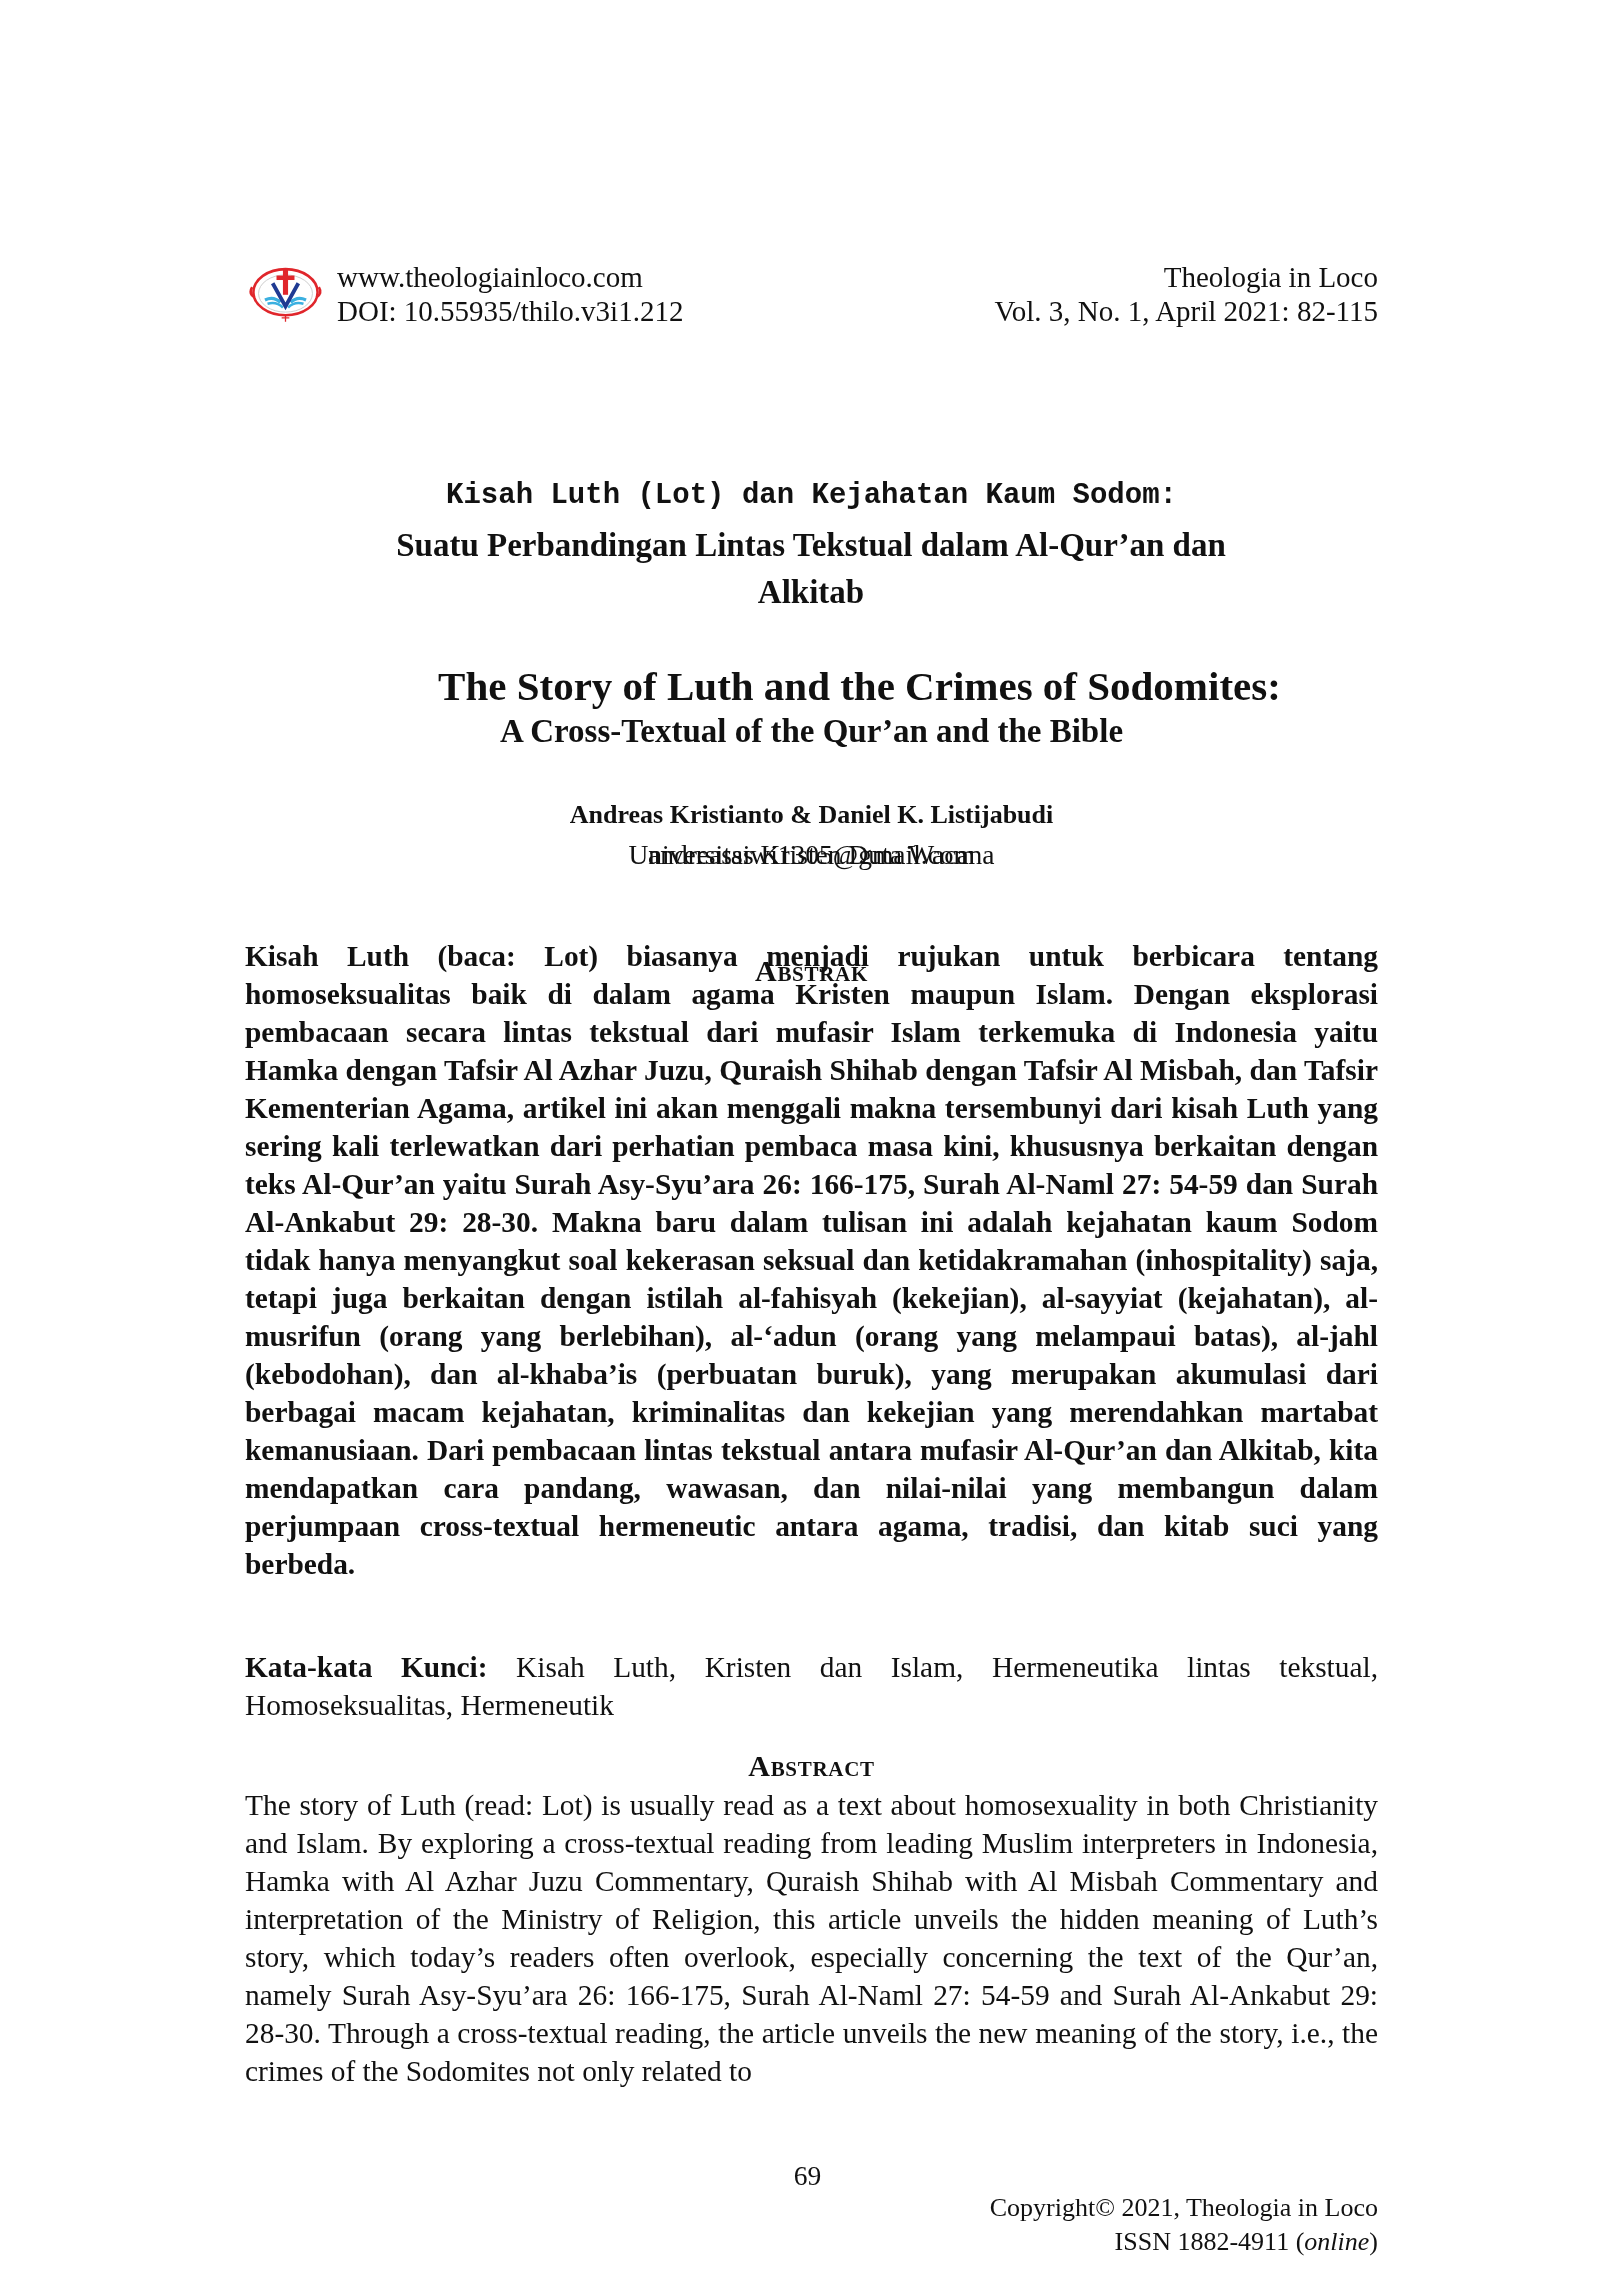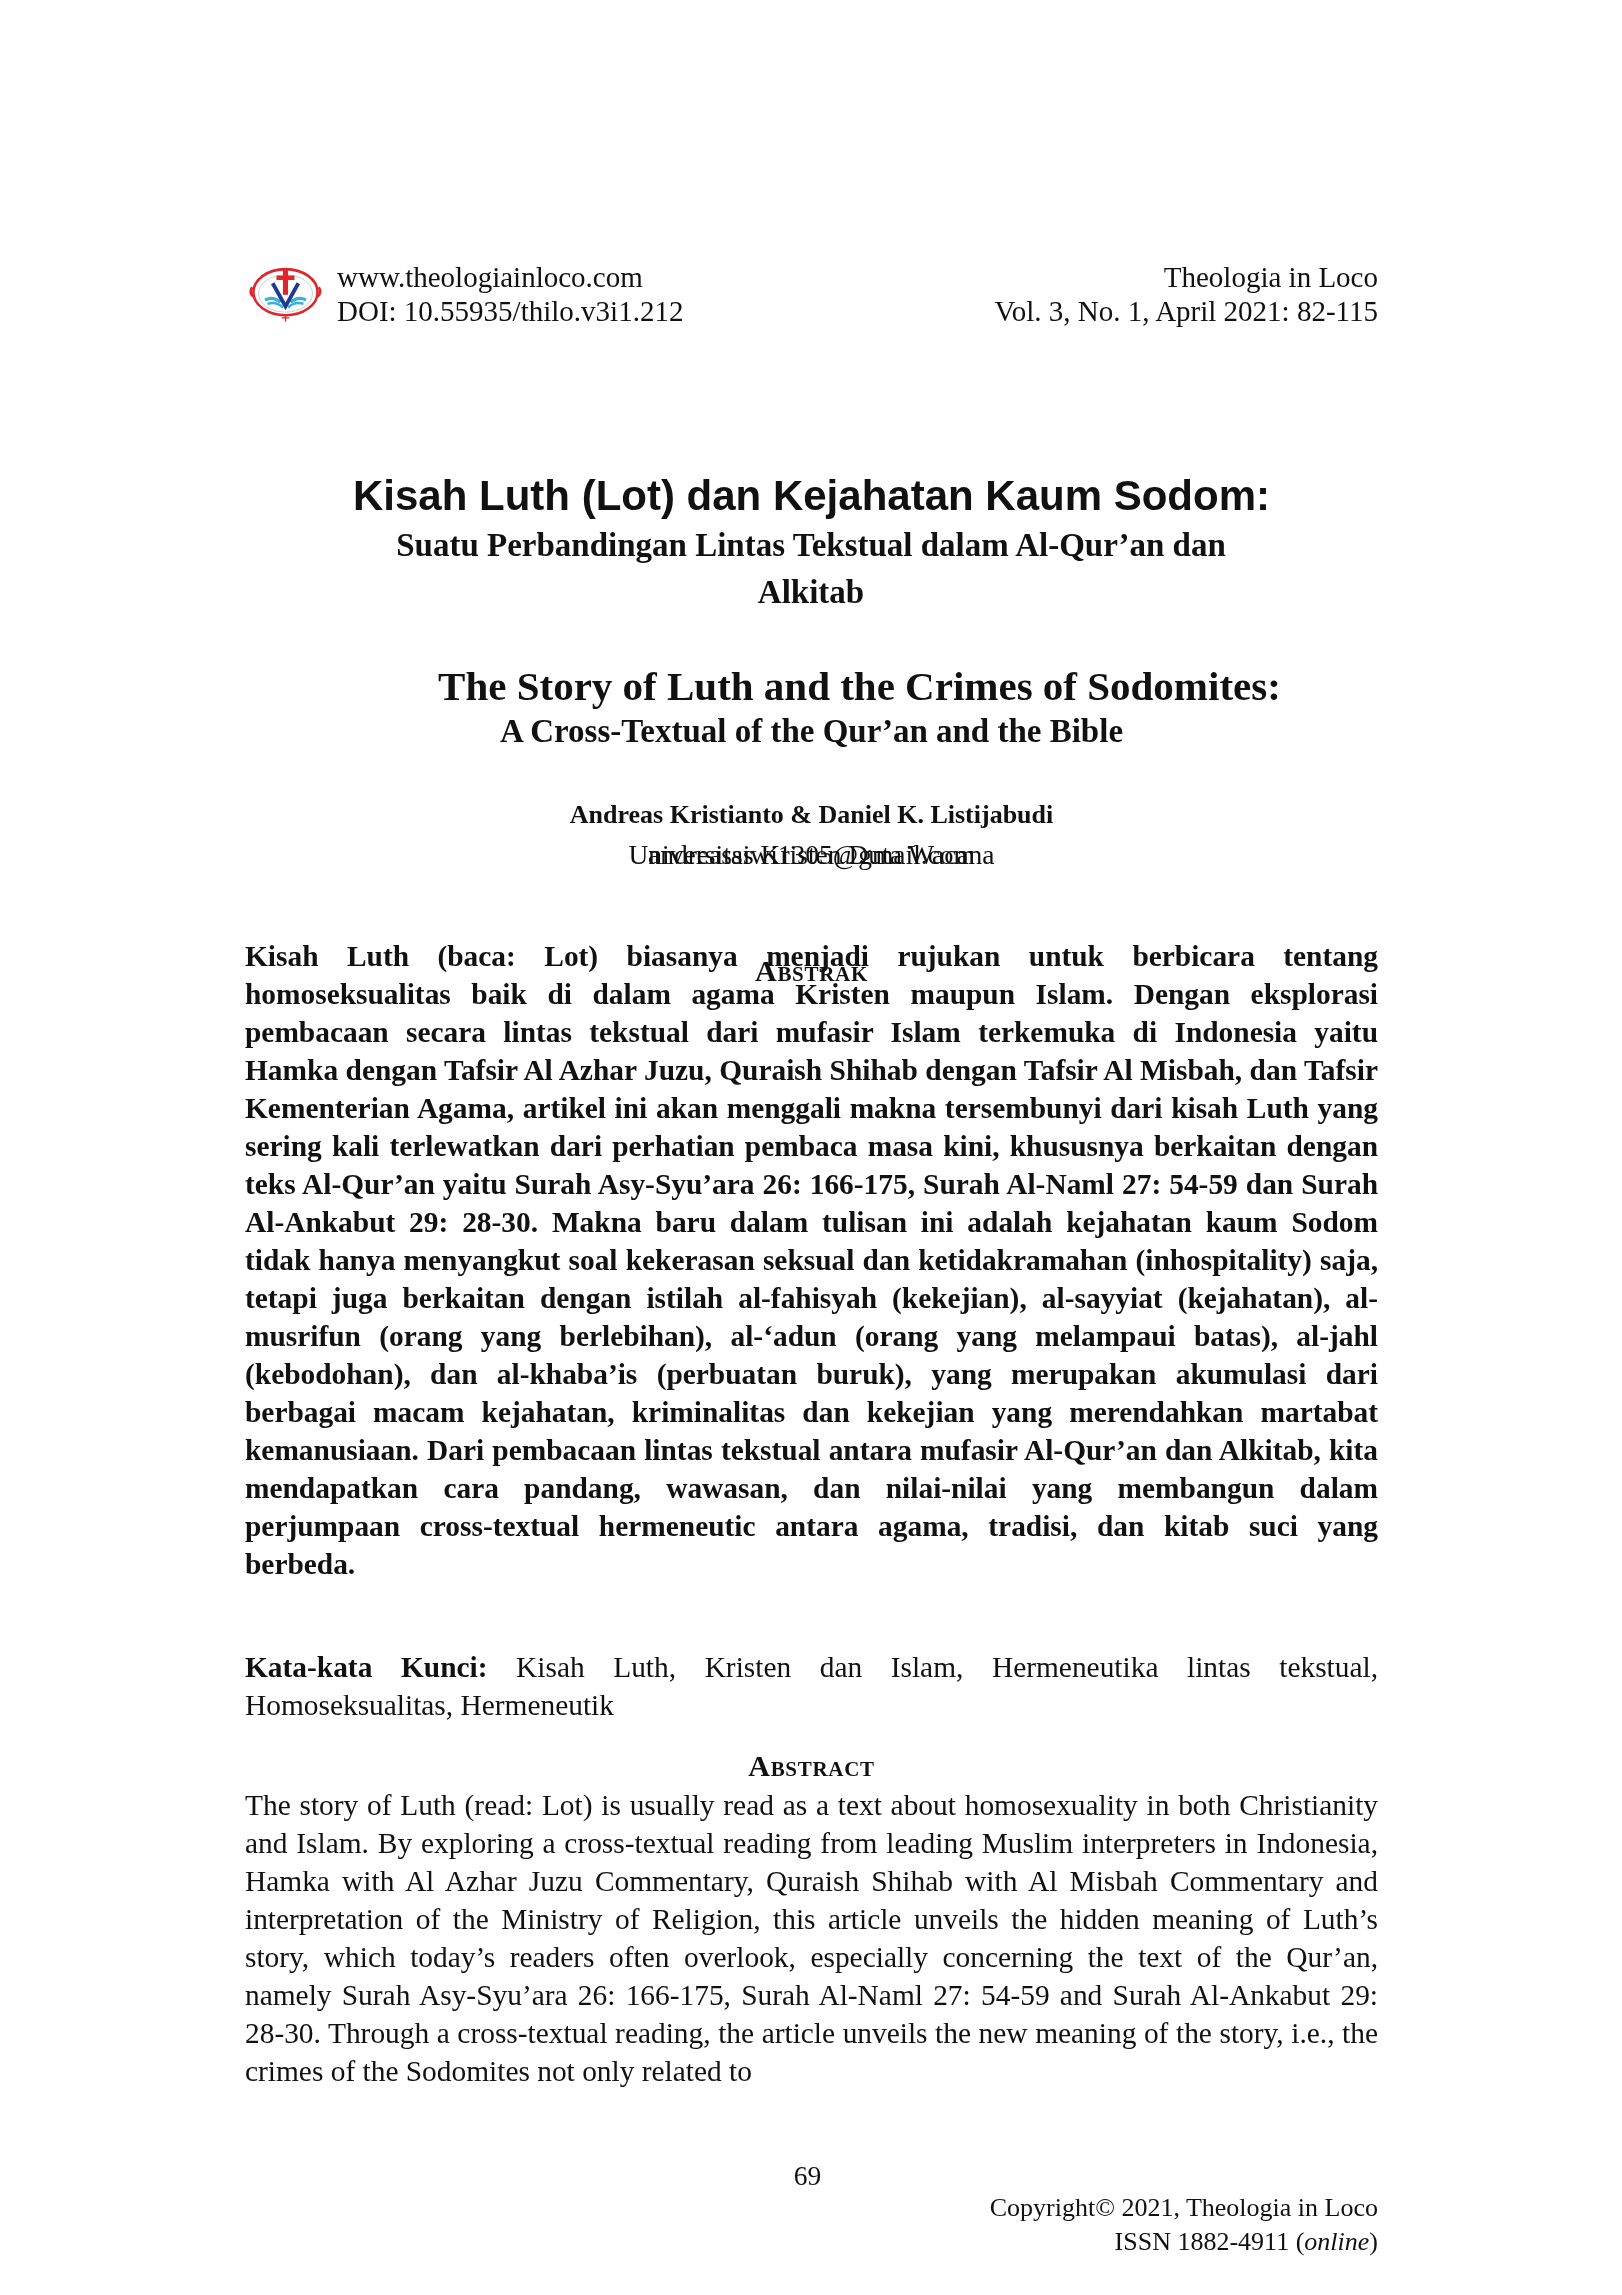--- a/index.html
+++ b/index.html
@@ -6,21 +6,21 @@
   body { width: 1623px; height: 2295px; position: relative; overflow: hidden;
          font-family: "DejaVu Serif", "Liberation Serif", serif; color: #111; }
   .abs { position: absolute; }
   .header-left { left: 247px; top: 260px; }
   .logo { position: absolute; left: 0; top: 1.3px; width: 77px; height: 65px; }
   .header-left .hl-text { position: absolute; left: 90px; top: 0; white-space: nowrap;
          font-family: "Liberation Serif", serif; font-size: 29px; line-height: 34px; }
   .header-right { right: 245px; top: 260px; text-align: right; white-space: nowrap;
          font-family: "Liberation Serif", serif; font-size: 29px; line-height: 34px; }
   .center { left: 0; width: 1623px; text-align: center; }
-  .title-main { top: 472px; font-family: Liberation Sans, sans-serif; font-weight: bold; font-size: 42px; line-height: 48px; }
+  .title-main { top: 472px; font-family: Liberation Mono, monospace; font-weight: bold; font-size: 29px; line-height: 48px; }
   .title-sub { top: 522px; font-family: "Liberation Serif", serif; font-weight: bold; font-size: 33px; line-height: 47px; width: 916px; left: 353px; }
   .title-en { top: 662px; font-family: "Liberation Serif", serif; font-weight: bold; font-size: 41px; line-height: 48px; margin-left: 48px; }
   .title-en-sub { top: 712px; font-family: "Liberation Serif", serif; font-weight: bold; font-size: 33px; line-height: 39px; }
   .authors { top: 796px; font-family: Liberation Serif, serif; font-weight: bold; font-size: 26px; line-height: 37px; }
   .email { top: 836px; font-family: "Liberation Serif", serif; font-size: 27.5px; line-height: 37px; }
   .affil { top: 836px; font-family: "Liberation Serif", serif; font-size: 27.5px; line-height: 37px; }
   .sec-heading { font-family: "Liberation Serif", serif; font-weight: bold; font-size: 30px;
          font-variant: small-caps; letter-spacing: 0.7px; line-height: 37px; }
   .abstrak-h { top: 952px; }
   .abstract-h { top: 1747px; }

